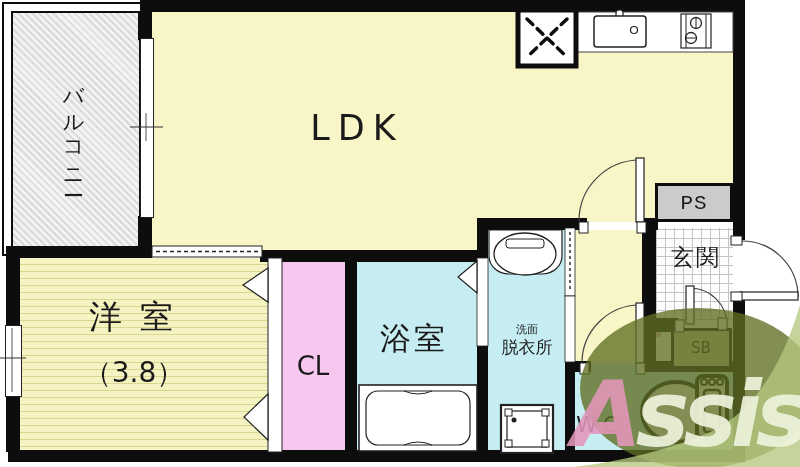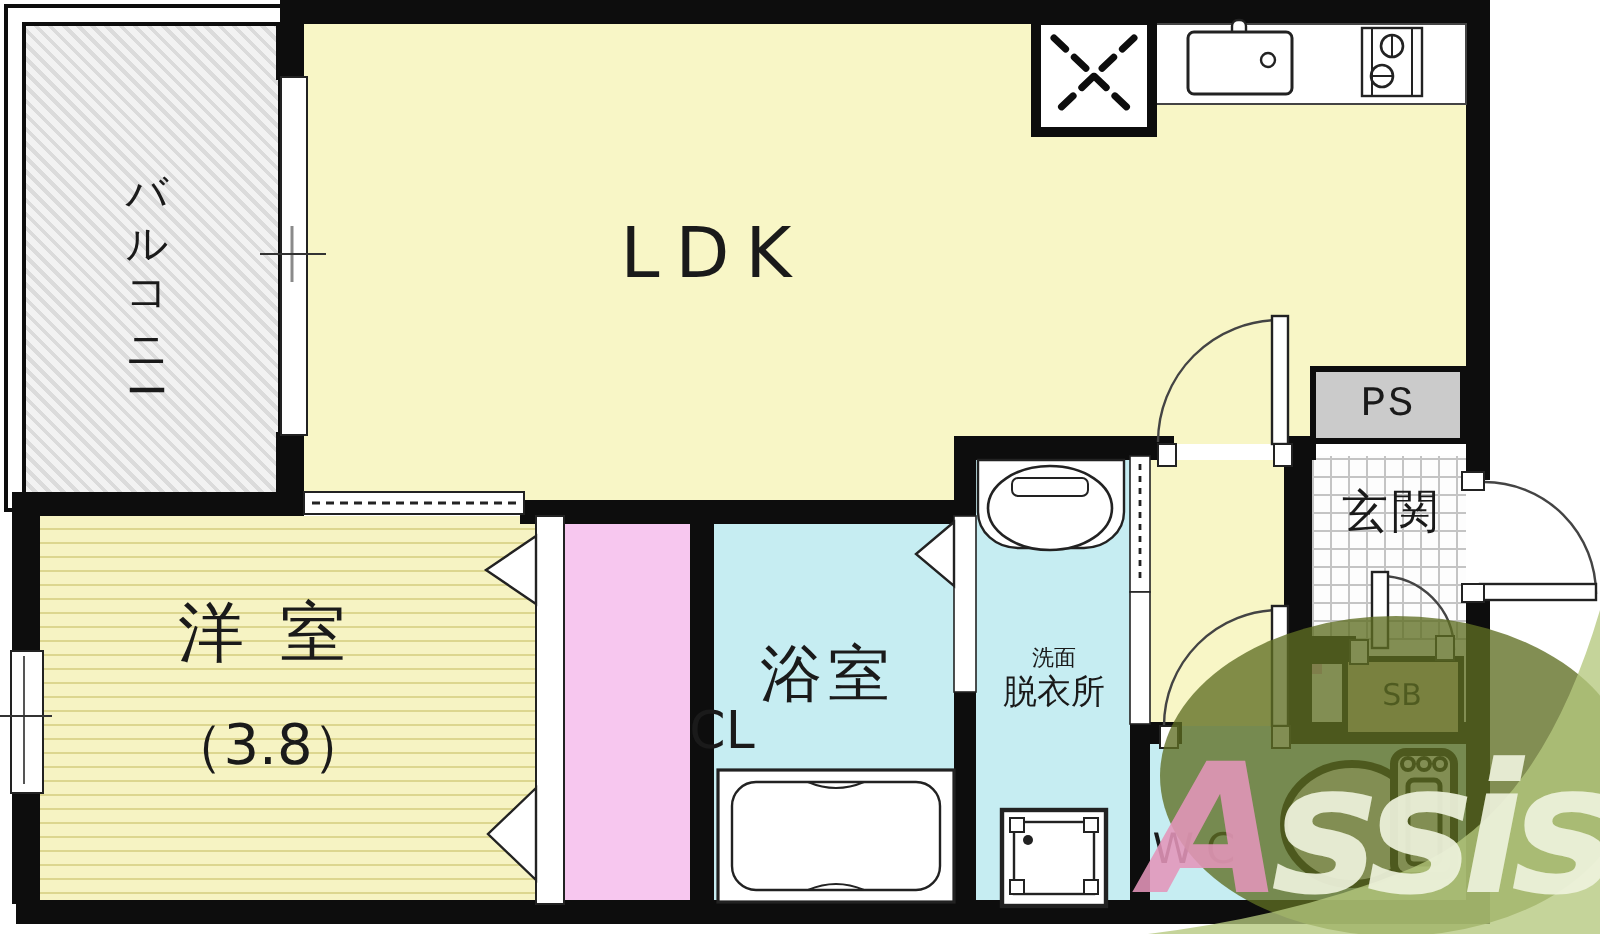--- a/index.html
+++ b/index.html
@@ -177,21 +177,21 @@
       <circle cx="704" cy="382" r="3" fill="#fff" stroke="#111" stroke-width="2"></circle>
       <circle cx="712" cy="382" r="3" fill="#fff" stroke="#111" stroke-width="2"></circle>
       <circle cx="720" cy="382" r="3" fill="#fff" stroke="#111" stroke-width="2"></circle>
     </g>
   </svg>
 
   <div class="lbl vlbl" style="left:73px;top:130px;font-size:21px;letter-spacing:4px;">バルコニー</div>
   <div class="lbl" style="left:357px;top:96px;font-size:35px;letter-spacing:8px;margin-top:32px;">LDK</div>
   <div class="lbl" style="left:140px;top:316px;font-size:33px;letter-spacing:18px;">洋室</div>
   <div class="lbl" style="left:134px;top:373px;font-size:28px;">（3.8）</div>
-  <div class="lbl" style="left:313px;top:366px;font-size:26px;margin-left:48px;">CL</div>
+  <div class="lbl" style="left:313px;top:366px;font-size:26px;">CL</div>
   <div class="lbl" style="left:414px;top:338px;font-size:31px;letter-spacing:3px;">浴室</div>
   <div class="lbl" style="left:527px;top:329px;font-size:11px;">洗面</div>
   <div class="lbl" style="left:527px;top:347px;font-size:17px;">脱衣所</div>
   <div class="lbl" style="left:600px;top:425px;font-size:21px;letter-spacing:6px;">WC</div>
   <div class="lbl" style="left:696px;top:257px;font-size:23px;letter-spacing:2px;">玄関</div>
   <div class="lbl" style="left:694px;top:203px;font-size:21px;letter-spacing:1px;font-family:Liberation Mono, monospace;">PS</div>
   <div class="lbl" style="left:701px;top:348px;font-size:15px;">SB</div>
 
   <svg width="800" height="467" viewBox="0 0 800 467" style="pointer-events:none;">
     <ellipse cx="698" cy="388" rx="118" ry="80" fill="#5f6e23" fill-opacity="0.78"></ellipse>

